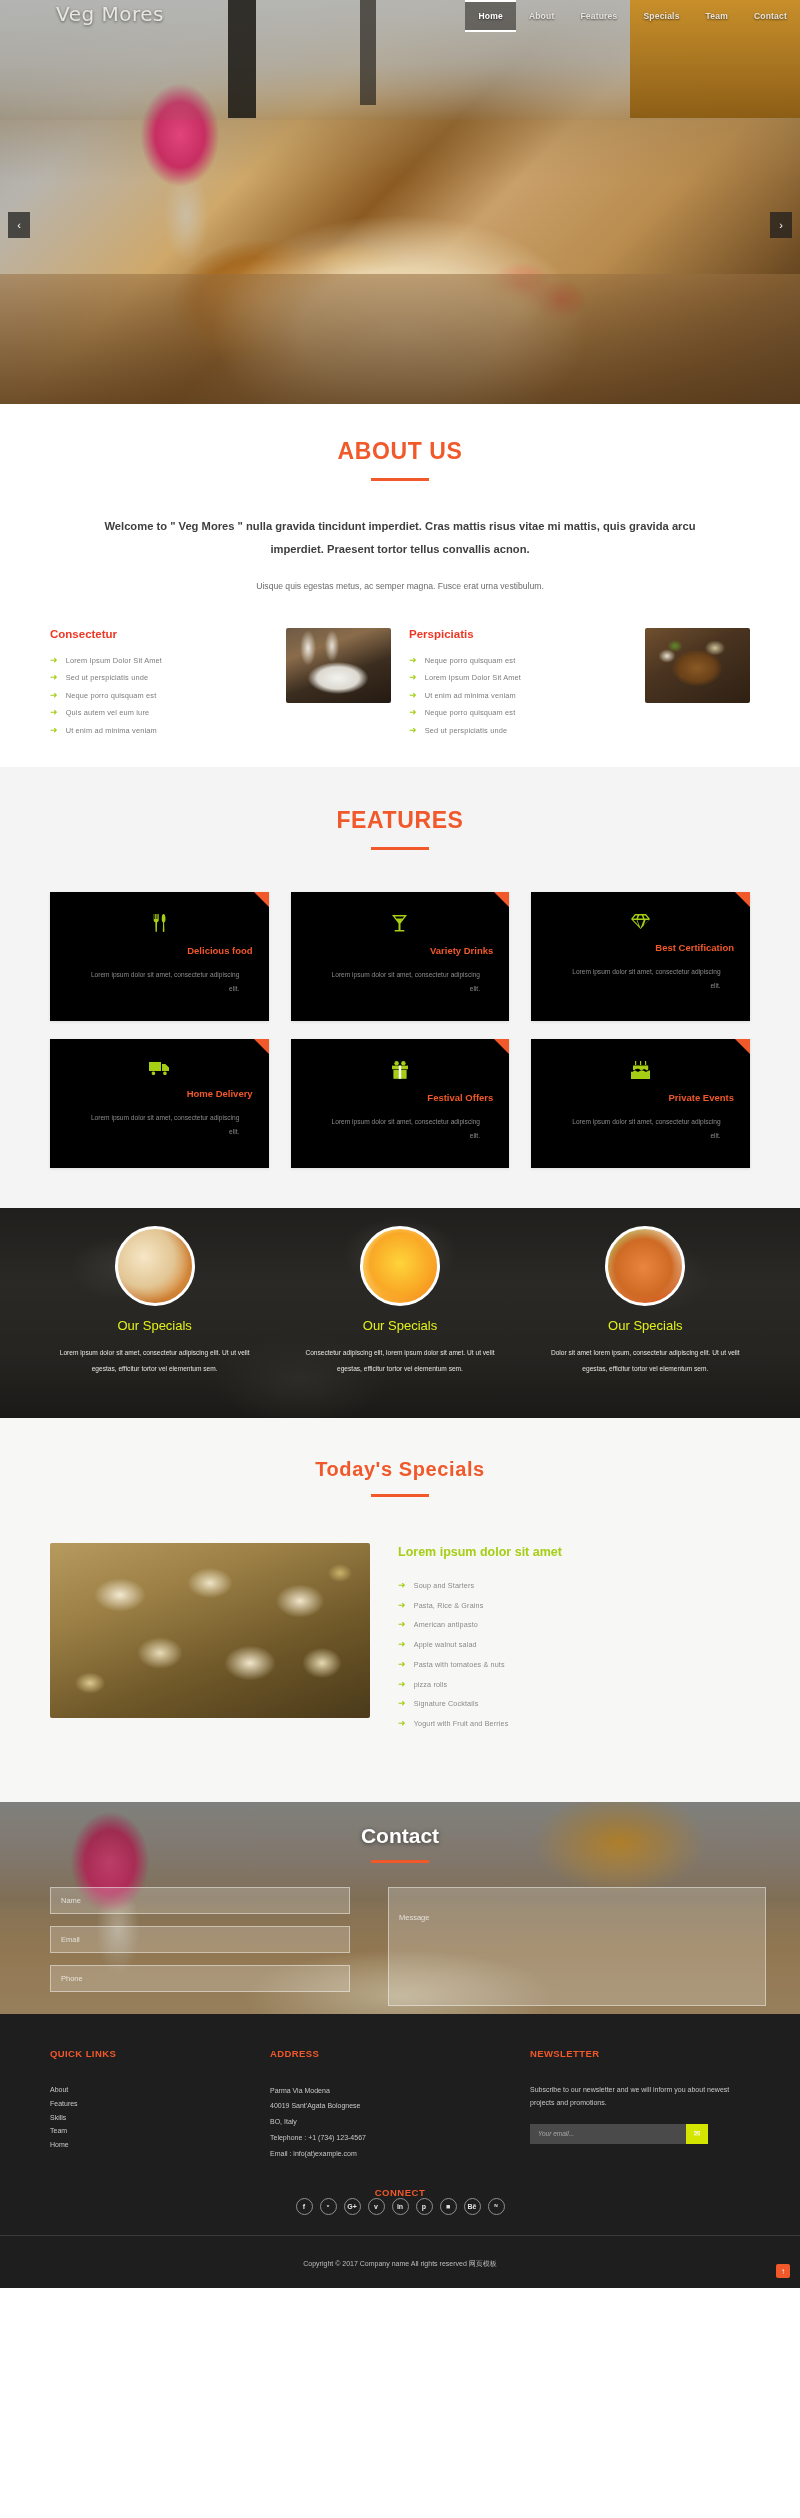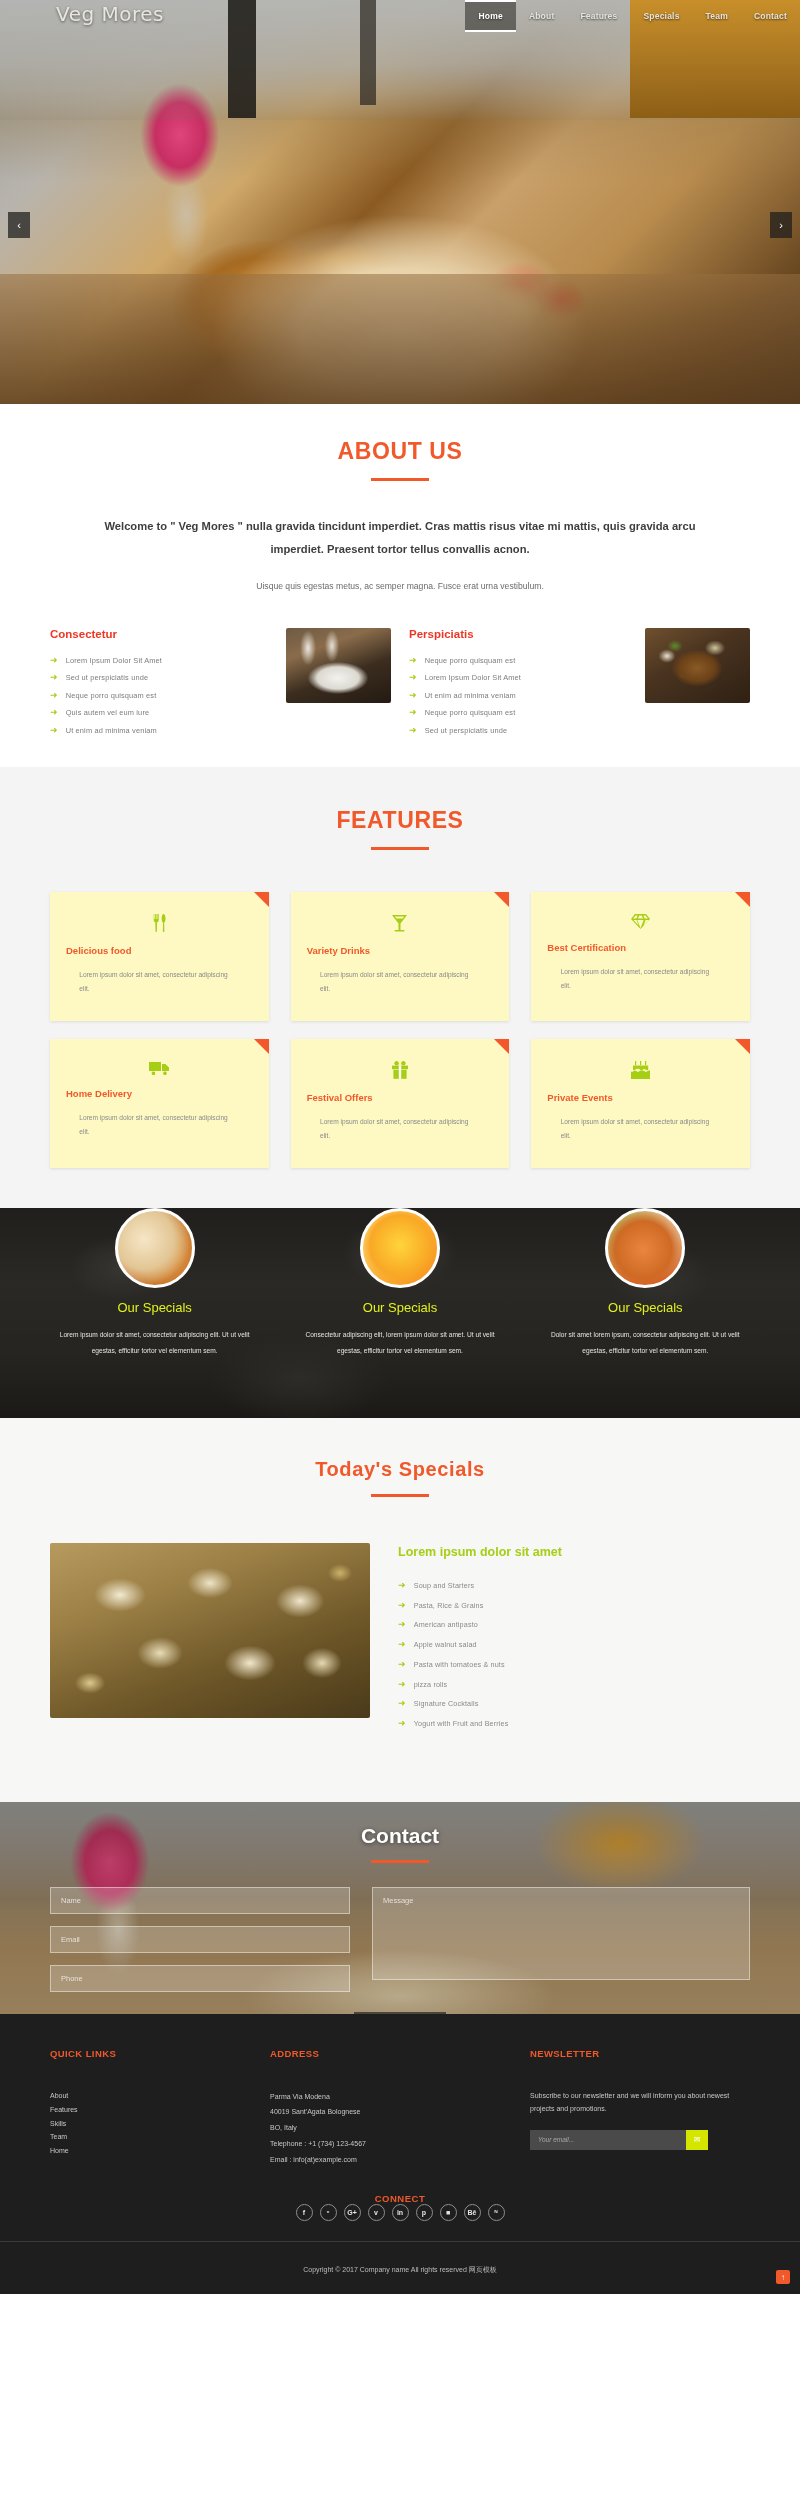--- a/index.html
+++ b/index.html
@@ -134,22 +134,22 @@
       linear-gradient(150deg,#70502f 0%, #4a3420 40%, #2e2013 100%);
   }
 
   
   .features { background:#f4f4f4; padding:40px 0 40px; }
   .feat-grid {
     width:700px; margin:42px auto 0;
     display:grid; grid-template-columns:repeat(3,1fr); gap:18px 22px;
   }
   .feat-card {
-    position:relative; background:#fef9c3; padding:22px 16px 26px;
-    text-align:left; box-shadow:0 1px 3px rgba(0,0,0,.10);
+    position:relative; background:#000000; padding:22px 16px 26px;
+    text-align:right; box-shadow:0 1px 3px rgba(0,0,0,.10);
     overflow:hidden; min-height:112px;
   }
   .feat-corner {
     position:absolute; top:0; right:0; width:0; height:0;
     border-top:15px solid #f1582a; border-left:15px solid transparent;
   }
   .feat-icon { font-size:17px; color:#a6ce15; line-height:1; margin-bottom:13px; }
   .feat-icon svg { display:block; margin:0 auto; }
   .feat-name { color:#f1582a; font-size:9.5px; font-weight:bold; margin-bottom:12px; }
   .feat-desc { color:#8a8a8a; font-size:6.6px; line-height:2.05; max-width:160px; margin:0 auto; }
@@ -163,21 +163,21 @@
       radial-gradient(ellipse 70px 48px at 660px 70px,#56534c 0%, rgba(86,83,76,0) 72%),
       radial-gradient(ellipse 120px 60px at 300px 170px,#4a4740 0%, rgba(74,71,64,0) 75%),
       linear-gradient(180deg,#2e2c29 0%, #44413b 35%, #3a3833 70%, #23211e 100%);
   }
   .specials-dark::after {
     content:""; position:absolute; inset:0;
     background:rgba(20,19,17,.52);
   }
   .spec-row {
     position:relative; z-index:3; width:720px; margin:0 auto;
-    display:flex; gap:16px; padding-top:0;
+    display:flex; gap:16px; padding-top:18px;
   }
   .spec-col { flex:1; text-align:center; }
   .spec-circle {
     width:80px; height:80px; border-radius:50%;
     border:3px solid #fff; margin:0 auto 12px;
   }
   .c1 { background:
       radial-gradient(circle at 35% 38%, #f6e6c6 0%, #e2c695 45%, rgba(226,198,149,0) 70%),
       radial-gradient(circle at 62% 55%, #e8a85a 0%, #c9782c 55%, rgba(201,120,44,0) 78%),
       radial-gradient(circle at 40% 68%, #d9552f 0%, rgba(217,85,47,0) 70%),
@@ -239,35 +239,35 @@
   .form-row { width:700px; margin:24px auto 0; display:flex; gap:22px; }
   .form-left { width:300px; }
   .form-right { flex:1; }
   .fld {
     display:block; width:100%; height:27px; margin-bottom:12px;
     background:rgba(255,255,255,.20); border:1px solid rgba(255,255,255,.45);
     color:#fff; font-size:7.5px; padding:0 10px;
     font-family:Liberation Sans, sans-serif;
   }
   .fld::placeholder { color:rgba(255,255,255,.72); }
-  textarea.fld { height:93px; padding-top:8px; resize:none; }
+  textarea.fld { height:119px; padding-top:25px; resize:none;margin-left:16px; }
   .send-wrap { width:700px; margin:8px auto 0; text-align:center; }
   .send-btn {
     background:rgba(40,38,35,.72); color:#fff; border:none;
     font-size:8px; padding:8px 19px; cursor:pointer;
     font-family:"Liberation Sans", sans-serif;
   }
 
   
   .footer { background:#1e1e1e; padding:34px 0 0; color:#cfcfcf; }
   .foot-cols { width:700px; margin:0 auto; display:flex; gap:30px; }
   .foot-col-1 { width:190px; }
   .foot-col-2 { width:230px; }
   .foot-col-3 { flex:1; }
-  .foot-head { color:#f1582a; font-size:9.5px; font-weight:bold; letter-spacing:.4px; margin-bottom:30px; }
+  .foot-head { color:#f1582a; font-size:9.5px; font-weight:bold; letter-spacing:.4px; margin-bottom:24px; }
   .foot-links { list-style:none; }
   .foot-links li a { display:block; color:#c7c7c7; font-size:7px; padding:3.4px 0; text-decoration:none; }
   .foot-addr p { color:#c7c7c7; font-size:7px; line-height:2.25; }
   .foot-news-text { color:#c7c7c7; font-size:7px; line-height:1.95; margin-bottom:14px; }
   .news-form { display:flex; width:178px; height:20px; }
   .news-input {
     flex:1; background:#4a4a4a; border:none; color:#d8d8d8;
     font-size:6.5px; padding:0 8px; font-family:"Liberation Sans", sans-serif;
   }
   .news-input::placeholder { color:#a8a8a8; font-style:italic; }

